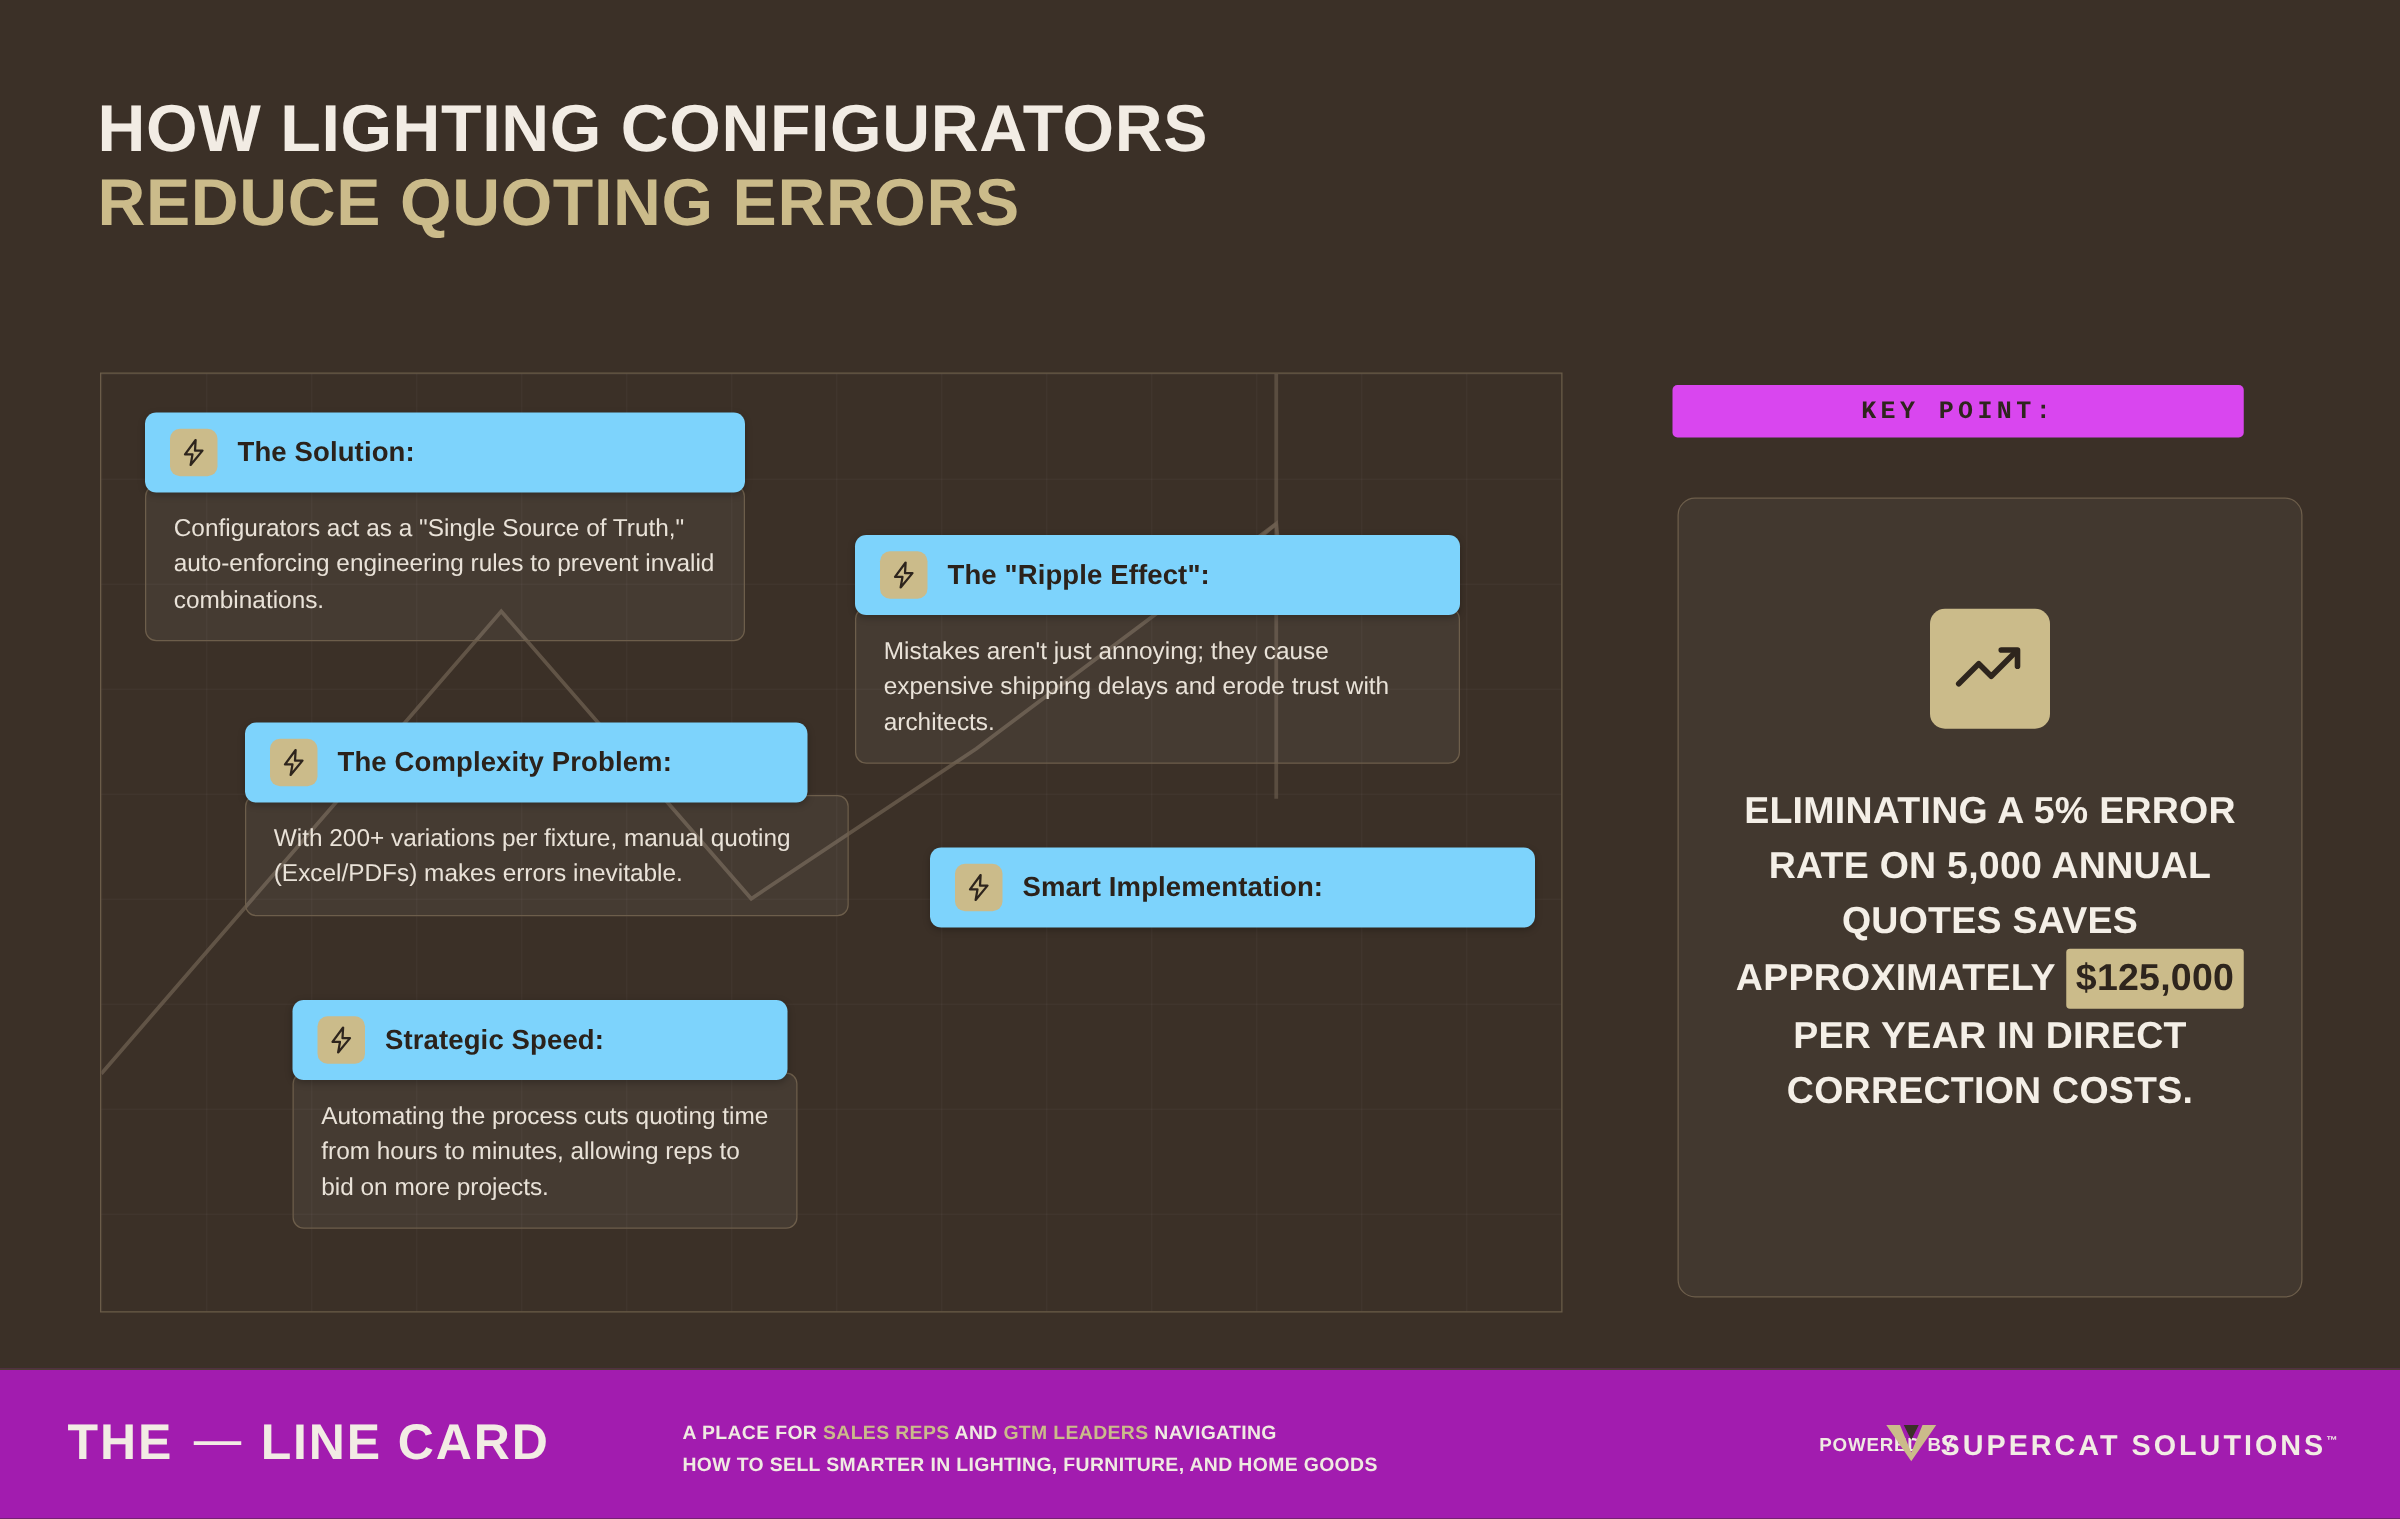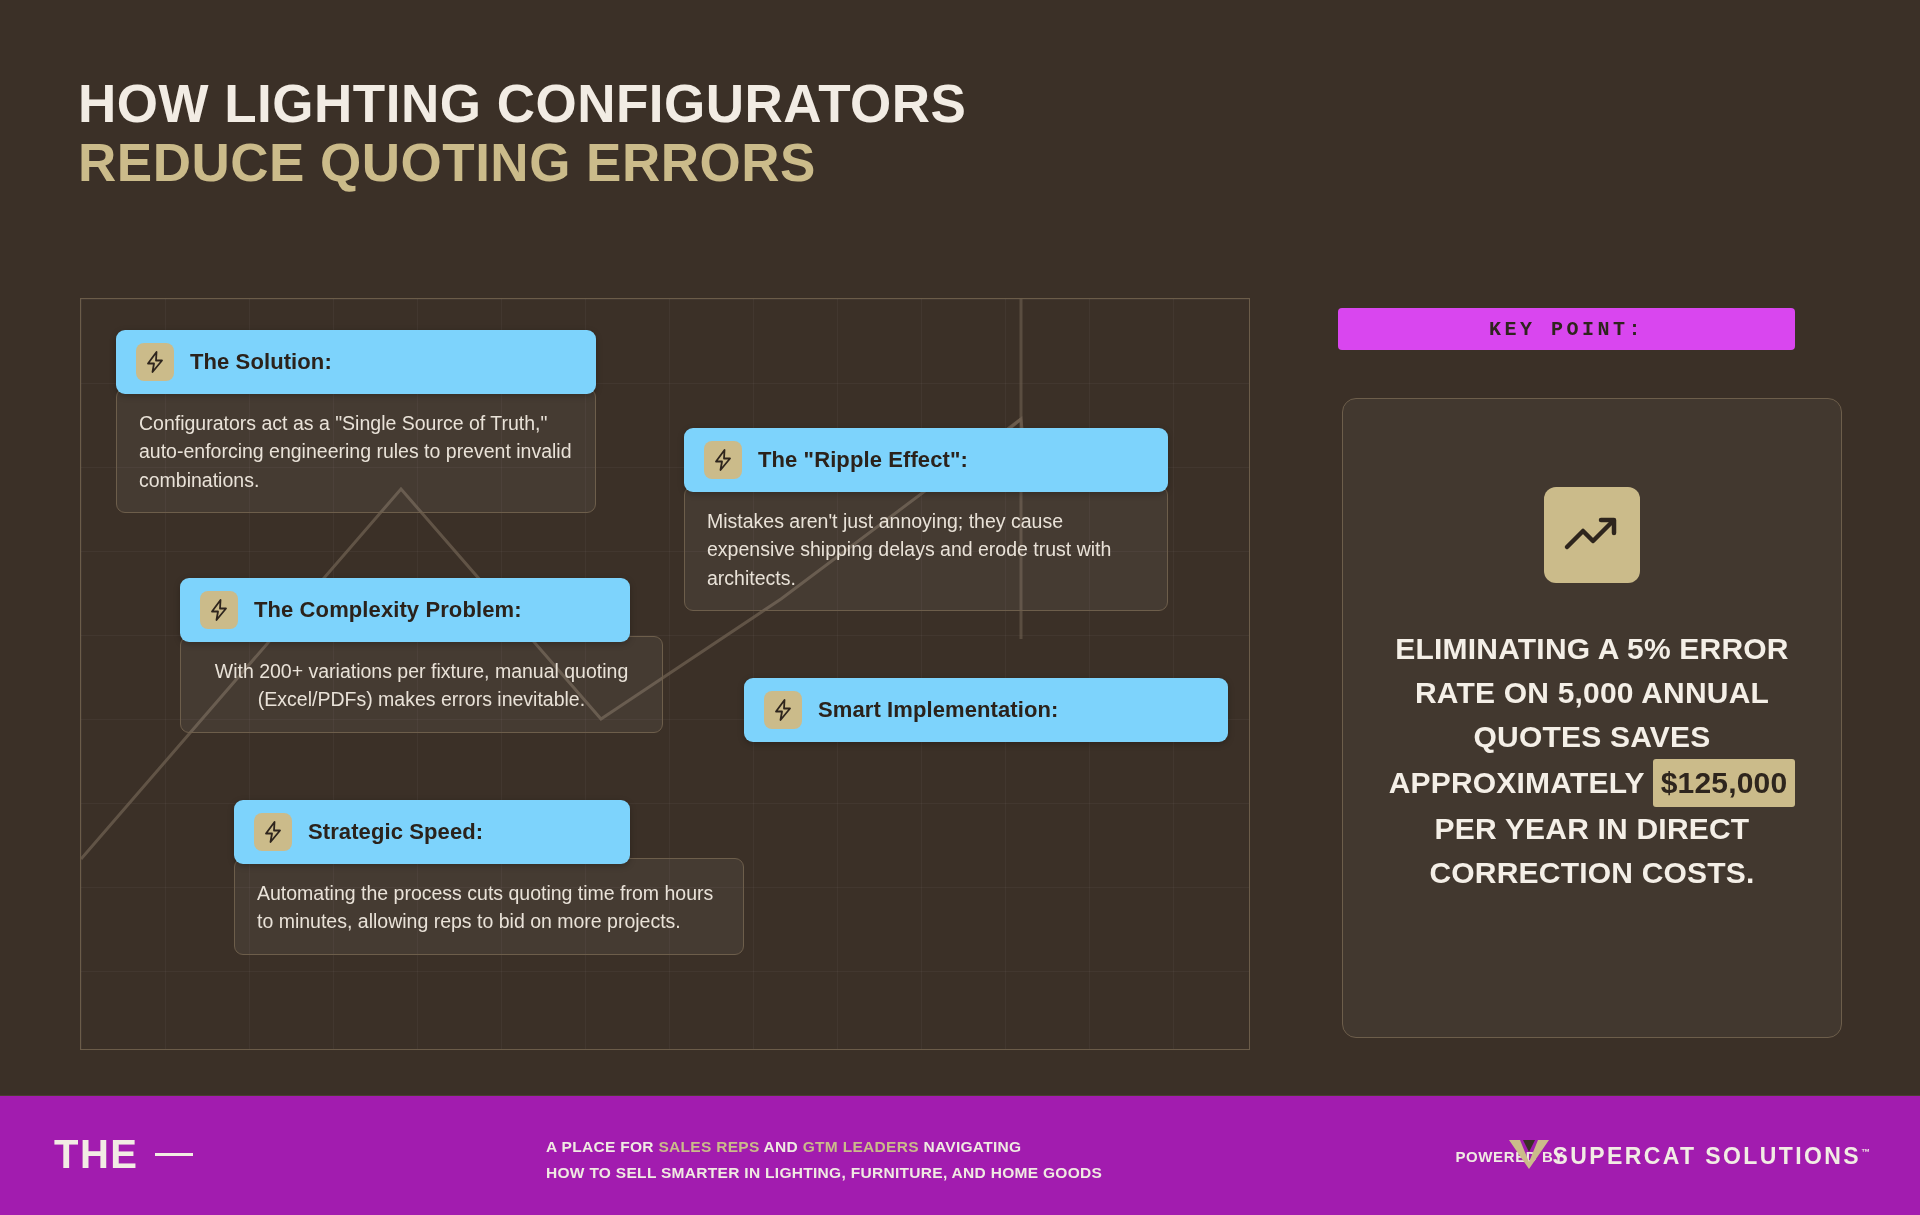--- a/index.html
+++ b/index.html
@@ -93,26 +93,26 @@
     color: #e9e2d8;
     font-size: 19.5px;
     line-height: 1.45;
     position: relative;
     z-index: 2;
   }
 
   
   #card-solution      { left: 116px; top: 330px; width: 480px; }
   #card-solution .card-body { width: 480px; margin-left: 0; }
-  #card-complexity    { left: 180px; top: 578px; width: 483px; text-align: center; }
+  #card-complexity    { left: 196px; top: 578px; width: 483px; }
   #card-complexity .card-head { width: 450px; }
   #card-complexity .card-body { width: 483px; margin-left: 0; }
   #card-speed         { left: 234px; top: 800px; width: 484px; }
   #card-speed .card-head { width: 396px; }
-  #card-speed .card-body { width: 510px; margin-left: 0; }
+  #card-speed .card-body { width: 404px; margin-left: 0; }
   #card-ripple        { left: 684px; top: 428px; width: 484px; }
   #card-ripple .card-head { width: 484px; }
   #card-ripple .card-body { width: 484px; margin-left: 0; }
   #card-smart         { left: 744px; top: 678px; width: 484px; }
   #card-smart .card-head { width: 484px; }
   #card-smart .card-body { width: 484px; margin-left: 0; }
 
   
   .key-label {
     position: absolute;
@@ -313,20 +313,21 @@
       <span>ELIMINATING A 5% ERROR RATE ON 5,000 ANNUAL QUOTES SAVES APPROXIMATELY</span>
       <span class="key-highlight">$125,000</span>
       <span>PER YEAR IN DIRECT CORRECTION COSTS.</span>
     </div>
   </div>
 
   <div class="footer">
     <div class="brand">
       <span>THE</span>
       <span class="dash"></span>
+      <span>LINE CARD</span>
     </div>
     <div class="tagline">
       <div><span>A PLACE FOR </span><span class="accent">SALES REPS</span><span> AND </span><span class="accent">GTM LEADERS</span><span> NAVIGATING</span></div>
       <div>HOW TO SELL SMARTER IN LIGHTING, FURNITURE, AND HOME GOODS</div>
     </div>
     <div class="powered">POWERED BY</div>
     <div class="supercat">
       <span>
         <svg width="46" height="36" viewBox="0 0 46 36">
           <path d="M3 4 L14 4 L23 26 L32 4 L43 4 L23 33 Z" fill="#cbbb8a"></path>

